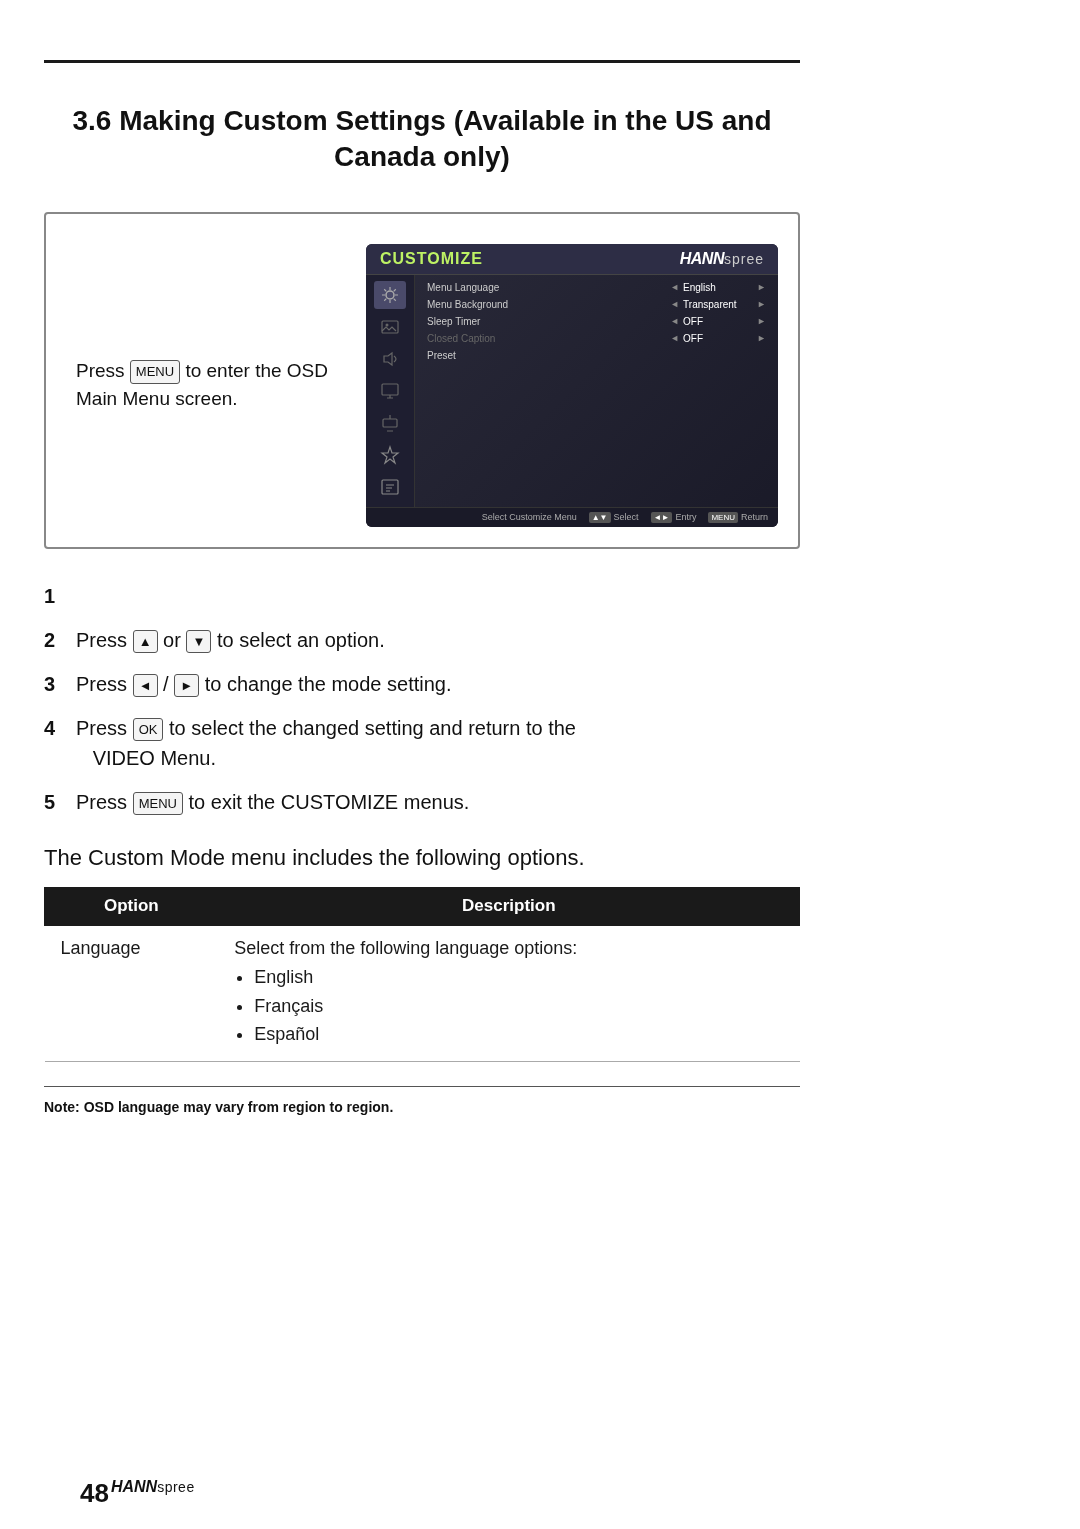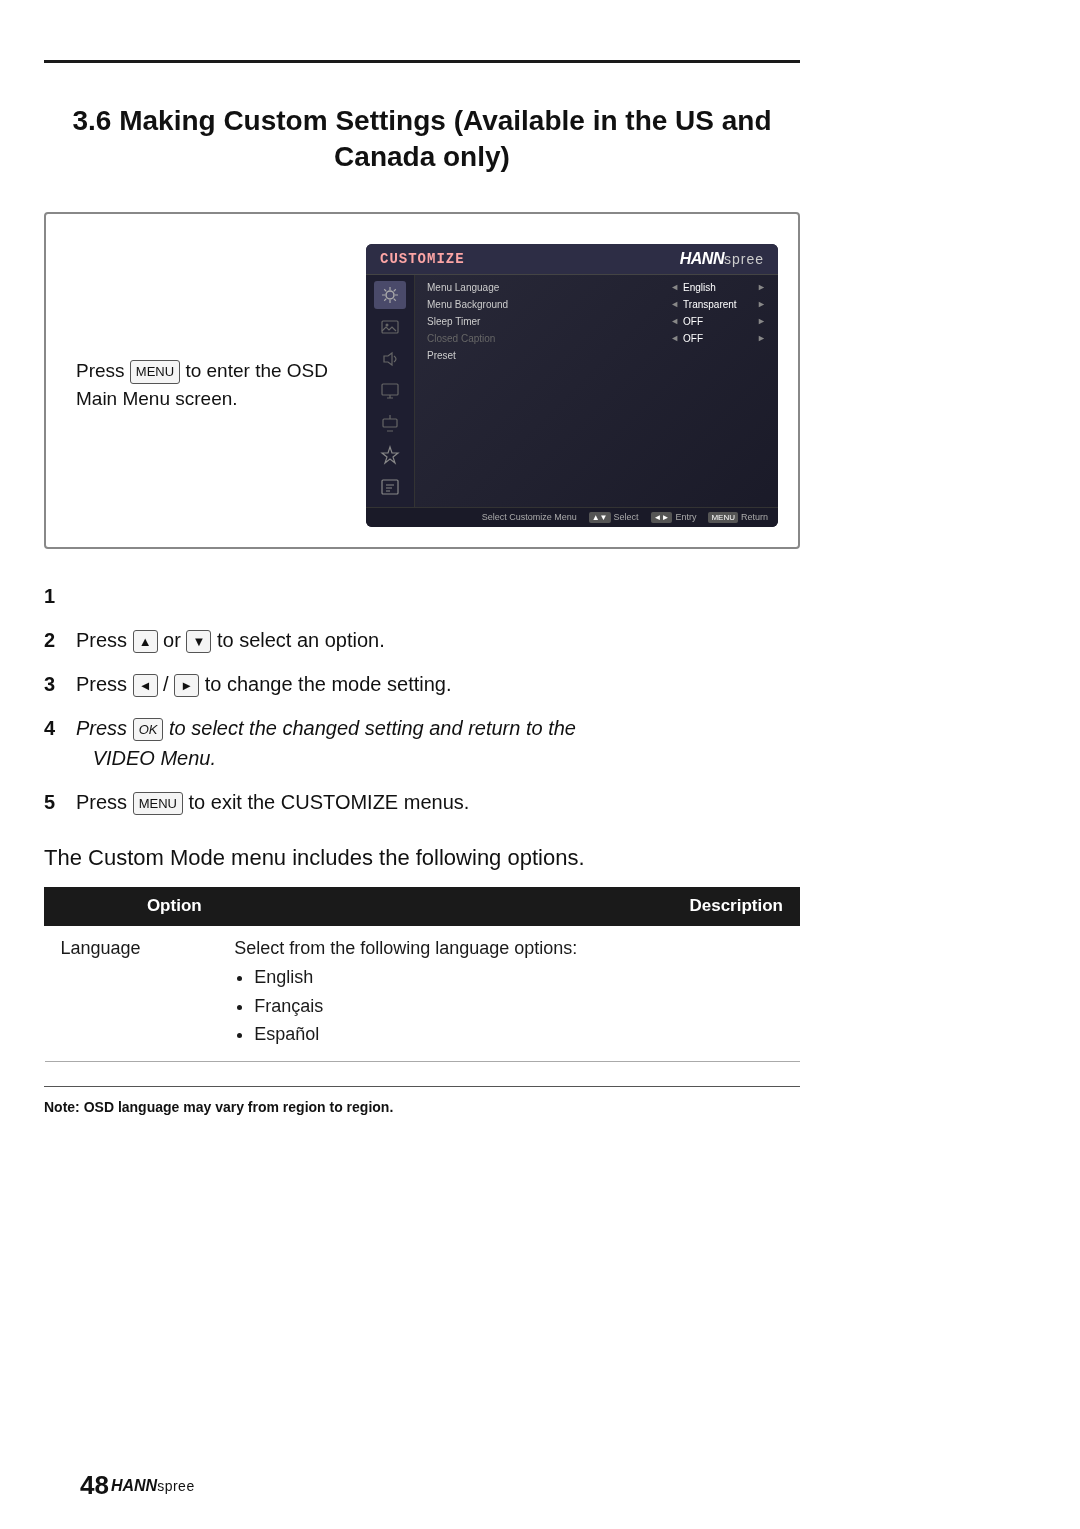--- a/index.html
+++ b/index.html
@@ -86,25 +86,25 @@
     .osd-header {
       background: #2d2d45;
       display: flex;
       align-items: center;
       justify-content: space-between;
       padding: 6px 14px;
       border-bottom: 1px solid #444;
     }
 
     .osd-title-left {
-      font-size: 14px;
+      font-size: 16px;
       font-weight: bold;
-      color: #fca5a5;
+      color: #bef264;
       letter-spacing: 1px;
-      font-family: Liberation Mono, monospace;
+      font-family: Liberation Sans, sans-serif;
     }
 
     .osd-brand {
       font-size: 15px;
       color: #ffffff;
       font-family: Arial, sans-serif;
       font-weight: bold;
       letter-spacing: 0;
     }
 
@@ -238,21 +238,20 @@
     }
 
     .step-text {
       font-size: 20px;
       line-height: 1.5;
     }
 
     .step-text-multiline {
       font-size: 20px;
       line-height: 1.5;
-      font-style: italic;
     }
 
     
     .custom-mode-intro {
       font-size: 22px;
       margin-bottom: 16px;
       color: #111;
     }
 
     .options-table {
@@ -260,21 +259,21 @@
       border-collapse: collapse;
       margin-bottom: 24px;
     }
 
     .options-table th {
       background: #1a1a1a;
       color: #fff;
       font-size: 17px;
       font-weight: bold;
       padding: 8px 16px;
-      text-align: right;
+      text-align: center;
       border: 1.5px solid #1a1a1a;
     }
 
     .options-table td {
       font-size: 18px;
       padding: 12px 16px;
       vertical-align: top;
       border-bottom: 1px solid #aaa;
     }
 
@@ -302,24 +301,24 @@
 
     .note-text {
       font-size: 14px;
       font-weight: bold;
       color: #111;
     }
 
     
     .page-footer {
       position: absolute;
-      bottom: 28px;
+      bottom: 20px;
       left: 80px;
       display: flex;
-      align-items: center;
+      align-items: flex-start;
       gap: 2px;
     }
 
     .footer-number {
       font-size: 26px;
       font-weight: 900;
       color: #111;
       font-family: Arial Black, Arial, sans-serif;
     }
 

